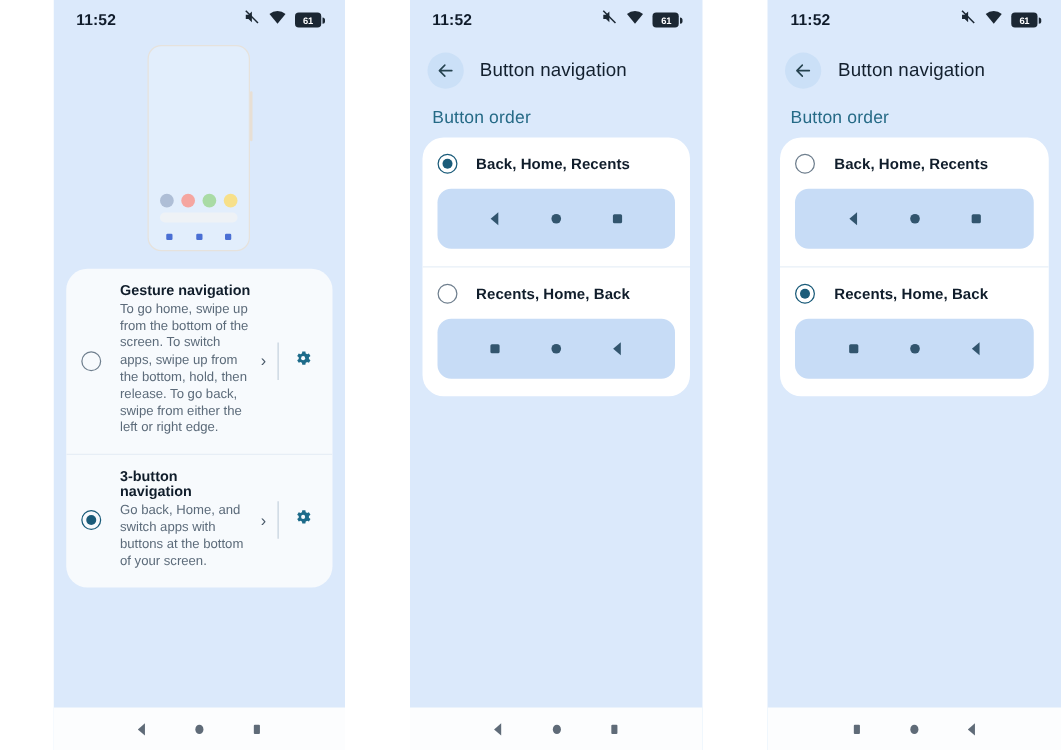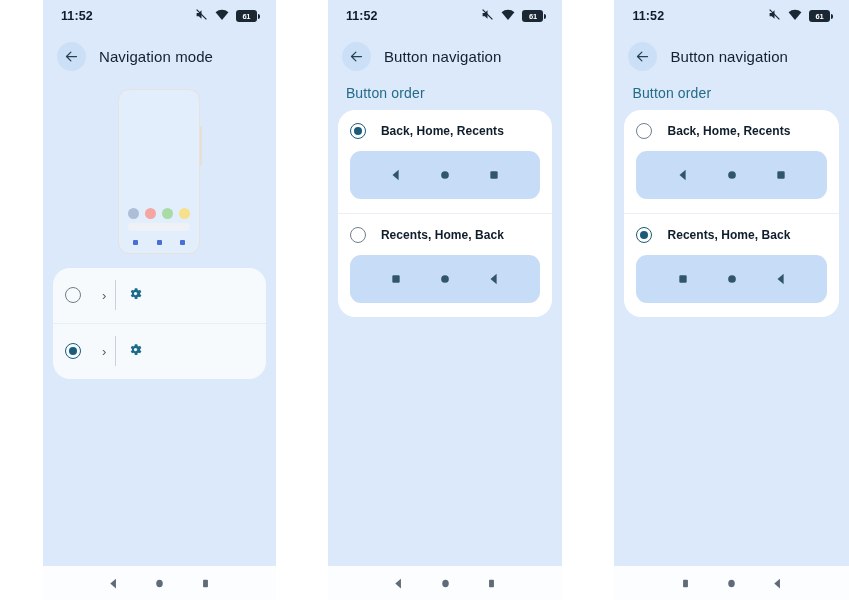--- a/index.html
+++ b/index.html
@@ -267,28 +267,20 @@
         </span>
         <span class="battery">
           <span class="battery-body">
               <span class="battery-text">61</span>
             </span>
           <span class="battery-tip"></span>
         </span>
       </div>
     </div>
 
-    <div class="appbar">
-      <div class="back-btn">
-        <svg width="15" height="15" viewBox="0 0 24 24">
-            <path d="M20 12H5M11 5l-7 7 7 7" stroke="#25424f" stroke-width="2" fill="none" stroke-linecap="round" stroke-linejoin="round"></path>
-          </svg>
-      </div>
-      <div class="title">Navigation mode</div>
-    </div>
 
     <div class="illus-wrap">
       <div class="phone">
         <div class="phone-side"></div>
         <div class="app-row">
           <span class="app-ic" style="background:#aebed6"></span>
           <span class="app-ic" style="background:#f5a6a0"></span>
           <span class="app-ic" style="background:#a9dba5"></span>
           <span class="app-ic" style="background:#f7e08a"></span>
         </div>
@@ -298,32 +290,40 @@
           <span class="mini-dot"></span>
           <span class="mini-dot"></span>
         </div>
       </div>
     </div>
 
     <div class="opt-card">
 
       <div class="opt-row">
         <span class="radio"></span>
+        <span class="opt-text">
+          <span class="opt-title" style="display:block">Gesture navigation</span>
+          <span class="opt-desc" style="display:block">To go home, swipe up from the bottom of the screen. To switch apps, swipe up from the bottom, hold, then release. To go back, swipe from either the left or right edge.</span>
+        </span>
         <span class="chev">›</span>
         <span class="vdiv"></span>
         <span class="gear">
           <svg width="15" height="15" viewBox="0 0 24 24">
               <path d="M19.4 13a7.6 7.6 0 0 0 0-2l2-1.6-2-3.4-2.4 1a7.6 7.6 0 0 0-1.7-1l-.4-2.6h-4L10.5 6a7.6 7.6 0 0 0-1.7 1l-2.4-1-2 3.4L6.4 11a7.6 7.6 0 0 0 0 2l-2 1.6 2 3.4 2.4-1a7.6 7.6 0 0 0 1.7 1l.4 2.6h4l.4-2.6a7.6 7.6 0 0 0 1.7-1l2.4 1 2-3.4z" fill="#1d6b8a"></path>
               <circle cx="12" cy="12" r="2.6" fill="#f7fafd"></circle>
             </svg>
         </span>
       </div>
 
       <div class="opt-row">
         <span class="radio sel"></span>
+        <span class="opt-text">
+          <span class="opt-title" style="display:block">3-button navigation</span>
+          <span class="opt-desc" style="display:block">Go back, Home, and switch apps with buttons at the bottom of your screen.</span>
+        </span>
         <span class="chev">›</span>
         <span class="vdiv"></span>
         <span class="gear">
           <svg width="15" height="15" viewBox="0 0 24 24">
               <path d="M19.4 13a7.6 7.6 0 0 0 0-2l2-1.6-2-3.4-2.4 1a7.6 7.6 0 0 0-1.7-1l-.4-2.6h-4L10.5 6a7.6 7.6 0 0 0-1.7 1l-2.4-1-2 3.4L6.4 11a7.6 7.6 0 0 0 0 2l-2 1.6 2 3.4 2.4-1a7.6 7.6 0 0 0 1.7 1l.4 2.6h4l.4-2.6a7.6 7.6 0 0 0 1.7-1l2.4 1 2-3.4z" fill="#1d6b8a"></path>
               <circle cx="12" cy="12" r="2.6" fill="#f7fafd"></circle>
             </svg>
         </span>
       </div>
 

